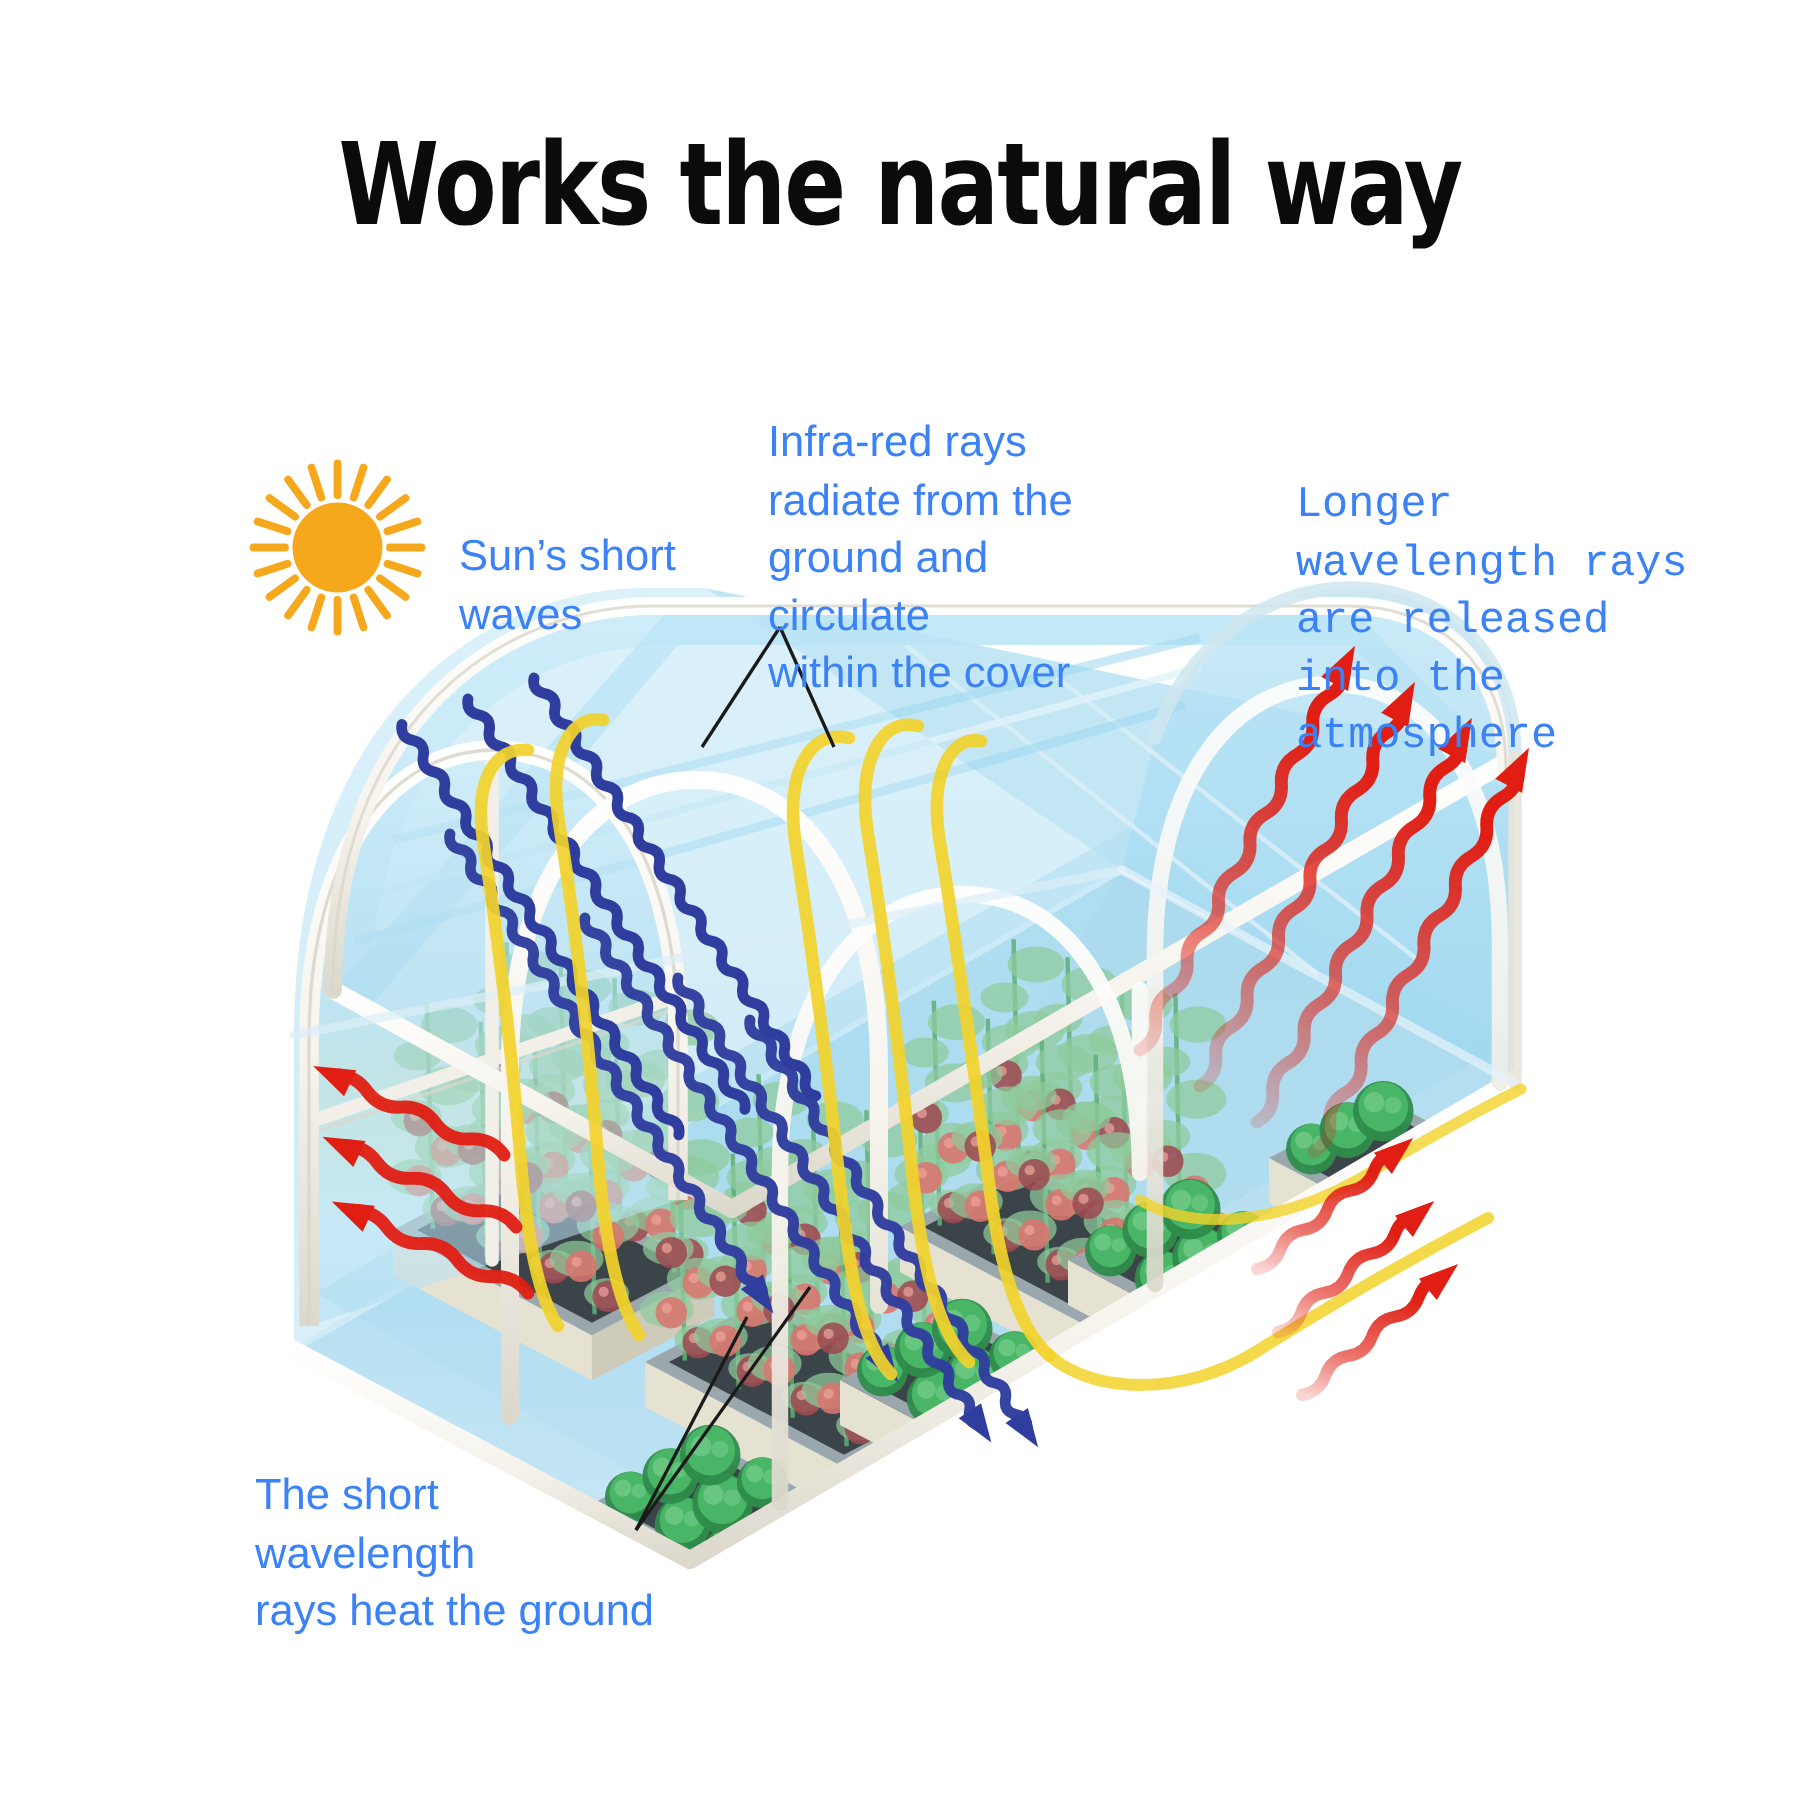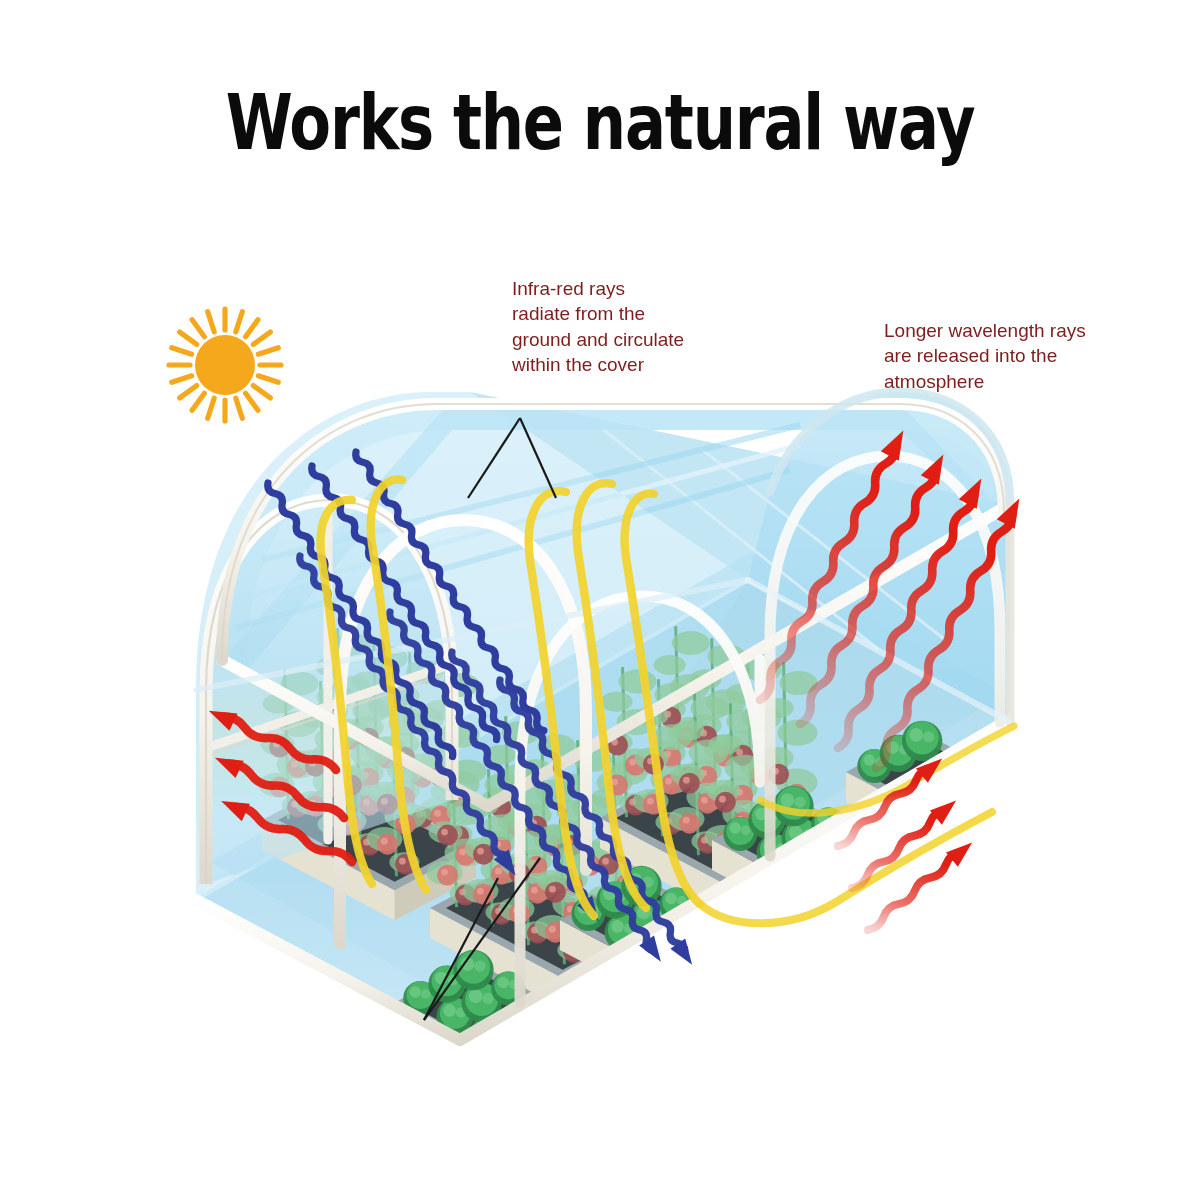--- a/index.html
+++ b/index.html
@@ -25,29 +25,29 @@
     font-size: 76px;
     letter-spacing: -1.5px;
     color: #0b0b0b;
     transform: scaleX(0.80);
     transform-origin: 50% 50%;
     white-space: nowrap;
   }
   
   .label {
     position: absolute;
-    color: #7f1d1d;
-    font-size: 19px;
+    color: #3b82f6;
+    font-size: 29px;
     line-height: 1.33;
     font-family: "Liberation Sans", sans-serif;
     white-space: pre-line;
   }
   #label-sun       { left: 306px; top: 352px; width: 200px; }
   #label-infrared  { left: 512px; top: 276px; width: 262px; }
-  #label-longer    { left: 884px; top: 318px; width: 290px; }
+  #label-longer    { left: 864px; top: 318px; width: 290px; font-family: Liberation Mono, monospace; }
   #label-warm      { left: 934px; top: 700px; width: 200px; }
   #label-ground    { left: 170px;  top: 978px; width: 270px; }
 
   
   #scene {
     position: absolute;
     left: 0; top: 0;
     width: 1200px; height: 1200px;
   }
   #sun-wrap {
@@ -913,21 +913,25 @@
 
       <path d="M520,418 L468,498"></path>
       <path d="M520,418 L556,498"></path>
 
       <path d="M424,1020 L498,878"></path>
       <path d="M424,1020 L540,858"></path>
     </g>
 
   </svg>
 
+  <div class="label" id="label-sun">Sun’s short
+waves</div>
   <div class="label" id="label-infrared">Infra-red rays
 radiate from the
 ground and circulate
 within the cover</div>
   <div class="label" id="label-longer">Longer wavelength rays
 are released into the
 atmosphere</div>
+  <div class="label" id="label-ground">The short wavelength
+rays heat the ground</div>
 
 </div>
 
 </body></html>

